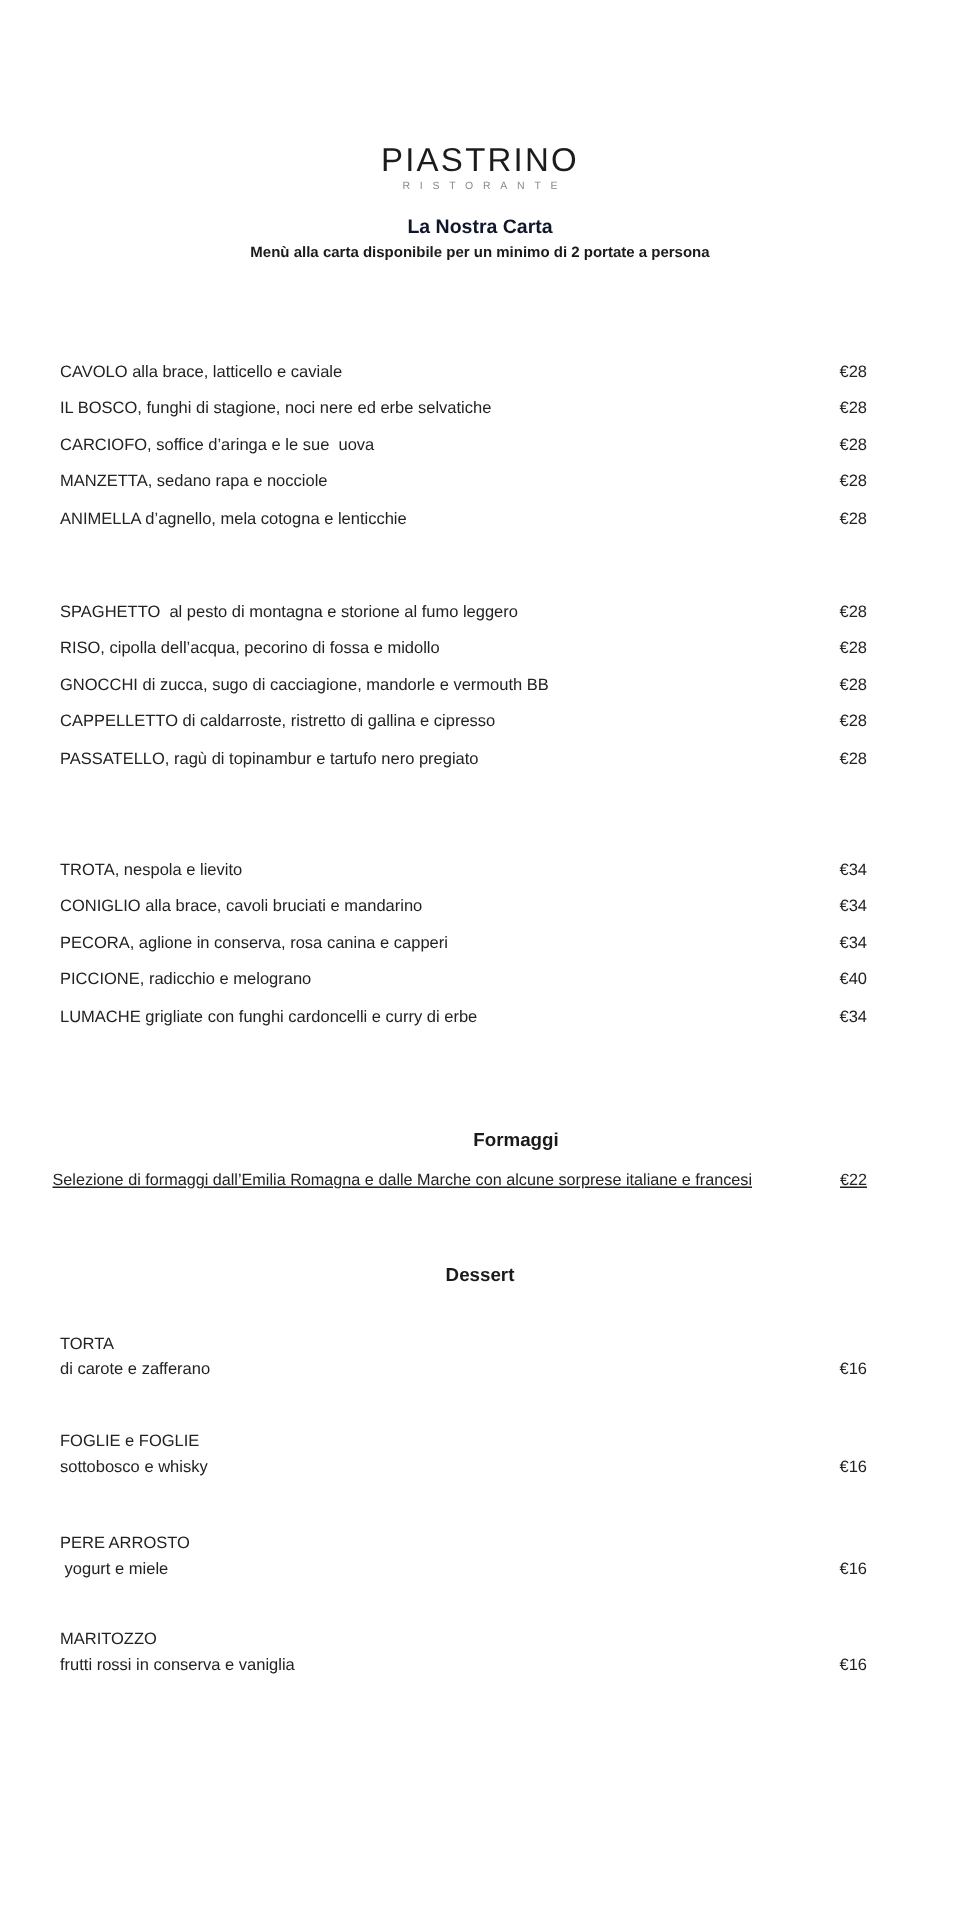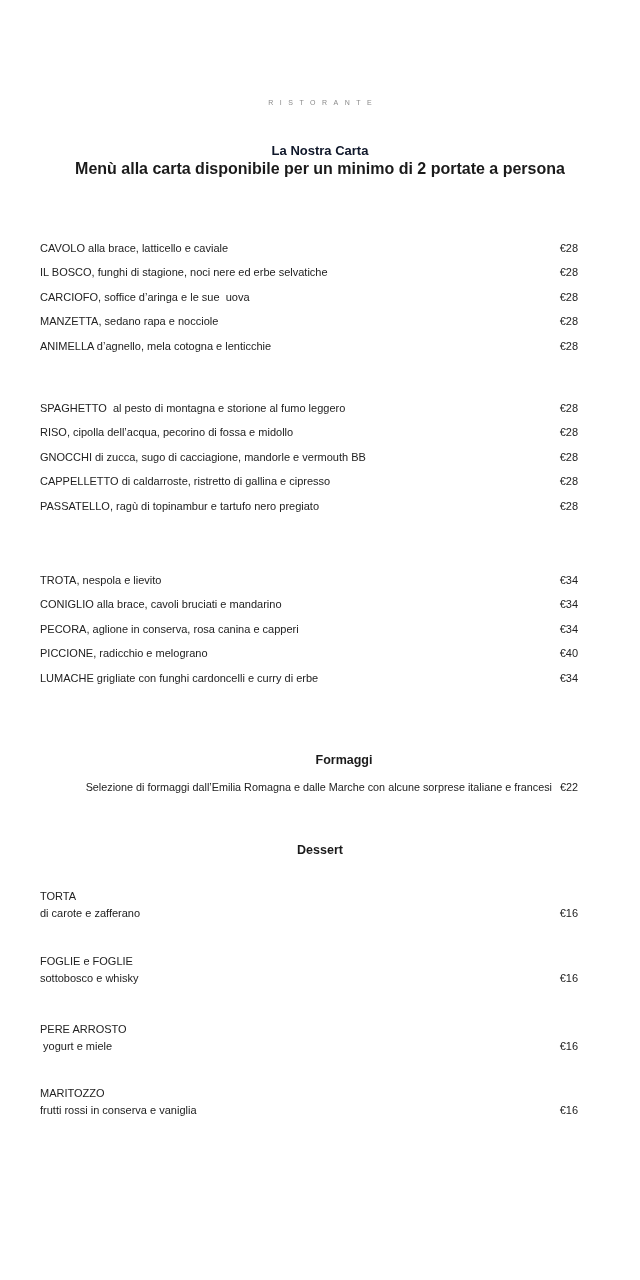--- a/index.html
+++ b/index.html
@@ -28,21 +28,21 @@
     font-size: 7px;
     line-height: 8px;
     letter-spacing: 6.5px;
     text-indent: 6.5px;
     color: #8a8a8a;
   }
 
   
   .title-block { position: absolute; top: 143px; left: 0; width: 100%; text-align: center; }
   .menu-title { font-size: 13px; line-height: 16px; font-weight: 700; color: #0f172a; }
-  .menu-subtitle { margin-top: 3px; font-size: 16px; line-height: 14px; font-weight: 700; color: #1a1a1a; }
+  .menu-subtitle { margin-top: 3px; font-size: 10px; line-height: 14px; font-weight: 700; color: #1a1a1a; }
 
   
   .course-section { position: absolute; left: 40px; width: 538px; }
   .section-1 { top: 236px; }
   .section-2 { top: 396px; }
   .section-3 { top: 568px; }
   .menu-row {
     display: flex;
     justify-content: space-between;
     align-items: center;
@@ -67,24 +67,25 @@
   .formaggi-header { top: 752px; padding-left: 48px; }
   .dessert-header { top: 842px; text-align: center; }
 
   
   .cheese-row {
     position: absolute;
     left: 35px;
     width: 543px;
     top: 780px;
     display: flex;
-    justify-content: flex-end;
+    justify-content: space-between;
     align-items: baseline;
     font-size: 10.8px;
     line-height: 15px;
+    text-decoration: underline;
   }
   .cheese-row .item-name { padding-right: 8px; }
 
   
   .dessert-item {
     position: absolute;
     left: 40px;
     width: 538px;
     display: flex;
     justify-content: space-between;
@@ -98,20 +99,21 @@
   .dessert-3 { top: 1021px; }
   .dessert-4 { top: 1085px; }
   .dessert-name div { white-space: pre-wrap; }
 </style>
 </head>
 <body>
 
 <div class="page">
 
   <div class="logo">
+    <div class="logo-name">PIASTRINO</div>
     <div class="logo-sub">RISTORANTE</div>
   </div>
 
   <div class="title-block">
     <div class="menu-title">La Nostra Carta</div>
     <div class="menu-subtitle">Menù alla carta disponibile per un minimo di 2 portate a persona</div>
   </div>
 
   <div class="course-section section-1">
     <div class="menu-row">

